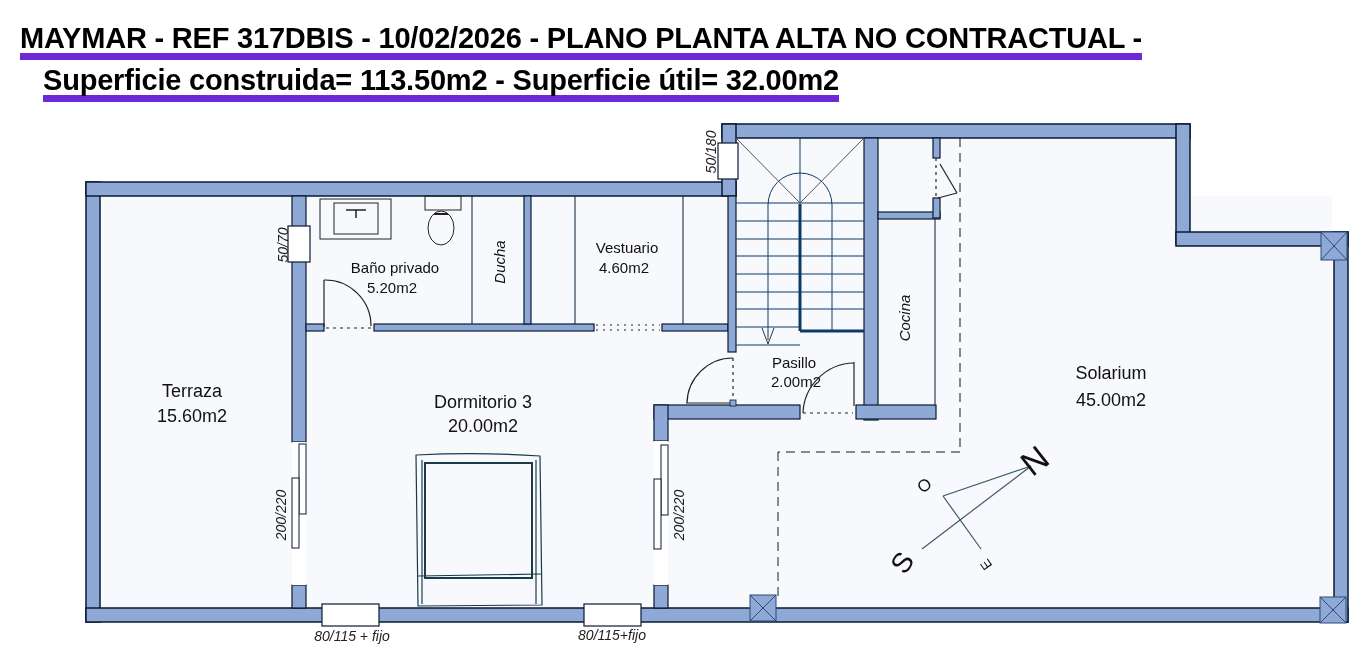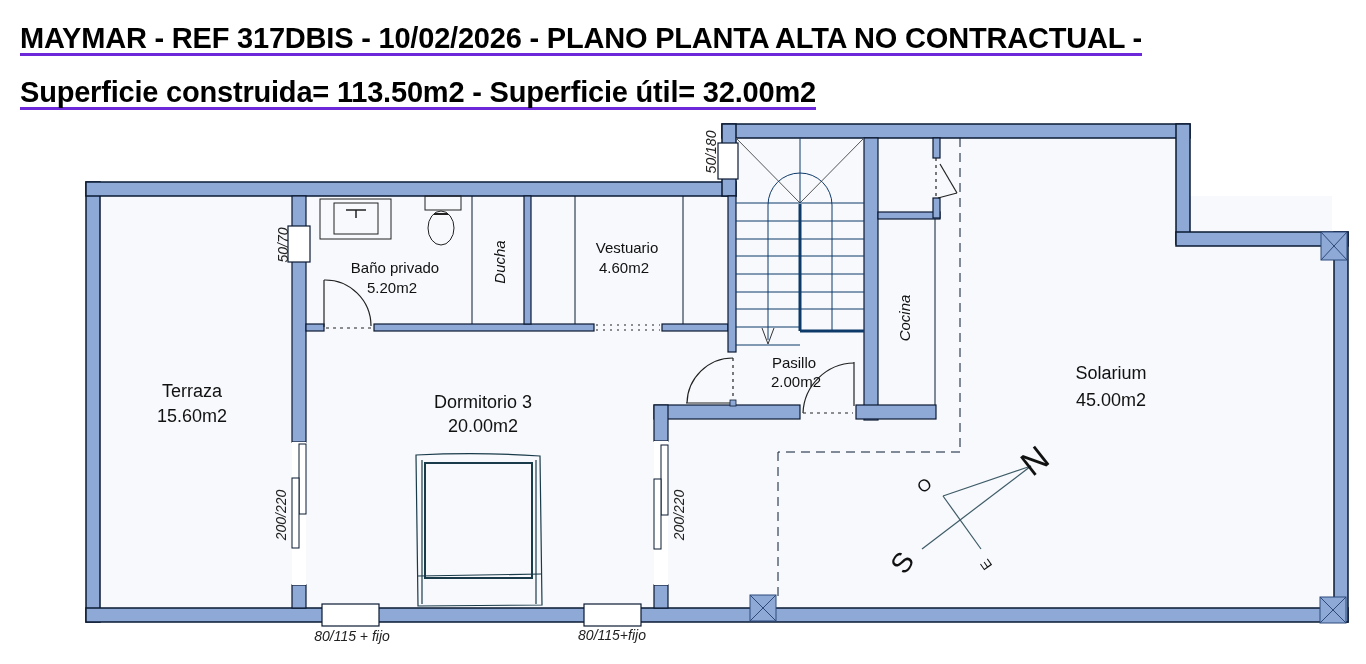--- a/index.html
+++ b/index.html
@@ -1,20 +1,20 @@
 <!DOCTYPE html>
 <html><head>
 <meta charset="utf-8">
 <style>
   html, body { margin: 0; padding: 0; background: #ffffff; }
   body { width: 1366px; height: 664px; overflow: hidden; position: relative; font-family: "Liberation Sans", sans-serif; }
   .title { position: absolute; left: 20px; font-family: "Liberation Sans", sans-serif; font-weight: bold; font-size: 29px; color: #000; white-space: nowrap; letter-spacing: -0.2px; }
-  .title .u { border-bottom: 3px solid #6d28d9; padding-bottom: 0px; line-height: 30px; display: inline-block; }
+  .title .u { border-bottom: 7px solid #6d28d9; padding-bottom: 0px; line-height: 30px; display: inline-block; }
   #t1 { top: 22px; }
-  #t2 { top: 76px; }
+  #t2 { top: 64px; margin-left: 23px; }
   svg { position: absolute; left: 0; top: 0; }
   .room-label { font-family: "Liberation Sans", sans-serif; font-size: 18px; fill: #111; }
   .room-small { font-family: "Liberation Sans", sans-serif; font-size: 15px; fill: #111; }
   .dim { font-family: "Liberation Sans", sans-serif; font-size: 14px; font-style: italic; fill: #222; }
   .compass { font-family: "Liberation Sans", sans-serif; fill: #111; }
 </style>
 </head>
 <body>
 
 <div class="title" id="t1"><span class="u">MAYMAR - REF 317DBIS - 10/02/2026 - PLANO PLANTA ALTA NO CONTRACTUAL -</span></div>

